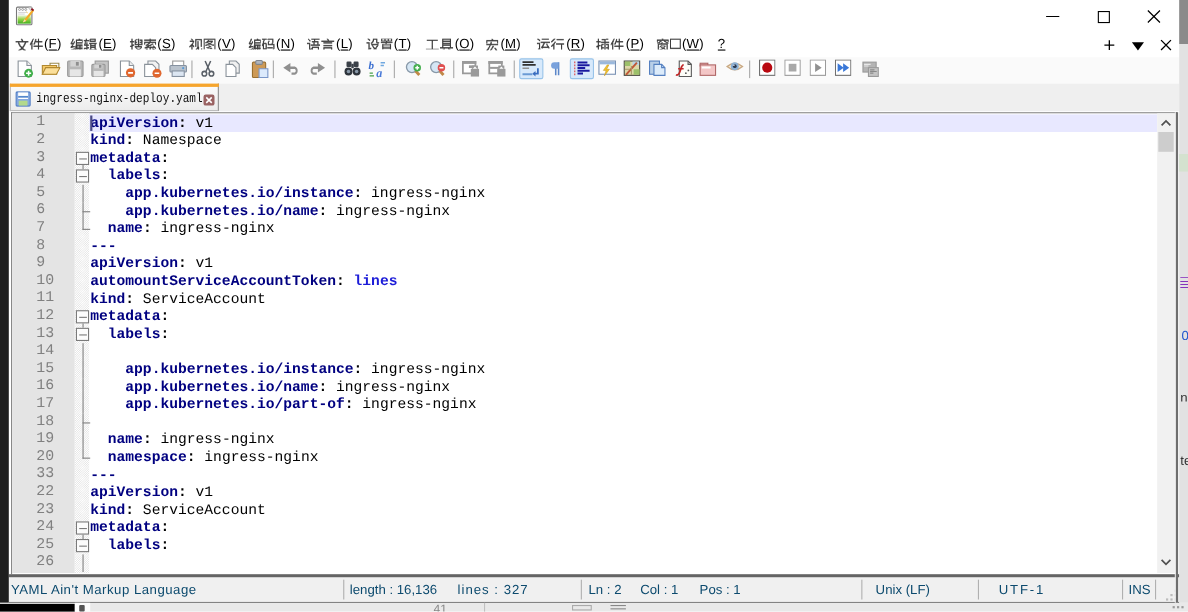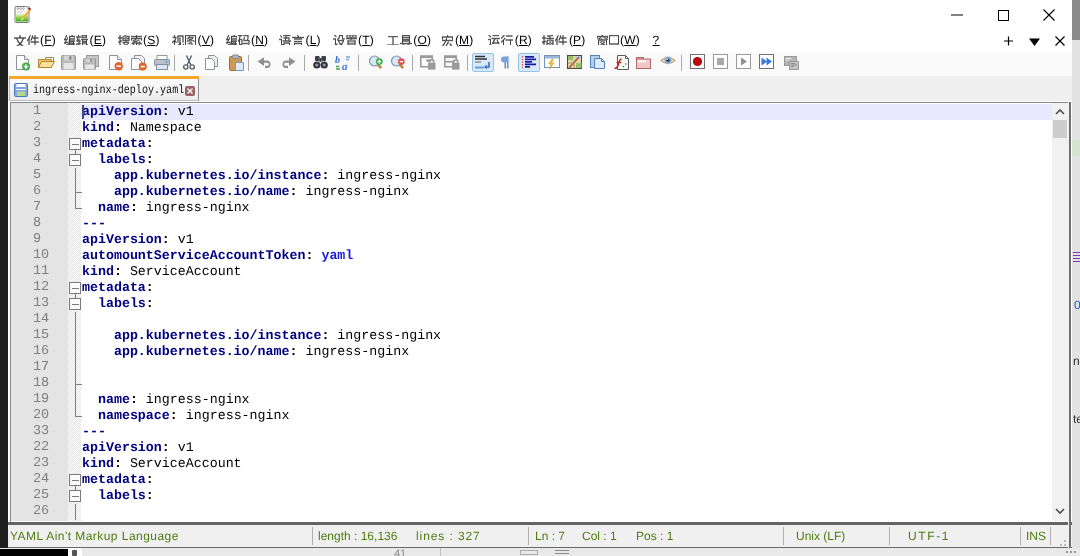--- a/index.html
+++ b/index.html
@@ -38,21 +38,21 @@
 .t { color:#1c1cd8; font-weight:bold; }
 .n { color:#ee8a54; font-weight:normal; }
 .no { position:absolute; left:33px; height:16px; line-height:16px;
   font-family:"Liberation Mono",monospace; font-size:13.5px; color:#808080; }
 .fb { position:absolute; left:69px; width:12px; height:12px; background:#fcfcfc;
   border:1px solid #7a7a7a; }
 .fd { position:absolute; left:71.5px; width:7px; height:1px; background:#7a7a7a; }
 .fv { position:absolute; left:74.5px; width:1px; background:#808080; }
 .fh { position:absolute; left:74.5px; width:7px; height:1px; background:#808080; }
 #statusbar { position:absolute; left:8px; top:525px; width:1064px; height:22px;
-  background:#f0f0f0; font-size:12px; color:#4d7c0f;text-align:right; }
+  background:#f0f0f0; font-size:12px; color:#0c4a6e;text-align:right; }
 .st { position:absolute; top:4px; white-space:pre; }
 .ssep { position:absolute; top:2px; width:1px; height:18px; background:#b0b0b0; }
 </style></head><body>
 <div id="stage">
   <svg class="abs" style="left:13px;top:5px" width="19" height="19" viewBox="0 0 19 19">
     <defs>
         <linearGradient id="npg" x1="0" y1="0" x2="0" y2="1">
       <stop offset="0" stop-color="#eef6e2"></stop>
           <stop offset="0.45" stop-color="#9ad54e"></stop>
           <stop offset="1" stop-color="#3fae1e"></stop>
@@ -461,26 +461,27 @@
     <div class="fh" style="top:416px"></div>
 <div class="ln" style="top:104px"><b class="k">apiVersion</b><b class="c">:</b>&nbsp;v1</div>
 <div class="ln" style="top:120px"><b class="k">kind</b><b class="c">:</b>&nbsp;Namespace</div>
 <div class="ln" style="top:136px"><b class="k">metadata</b><b class="c">:</b></div>
 <div class="ln" style="top:152px">&nbsp;&nbsp;<b class="k">labels</b><b class="c">:</b></div>
 <div class="ln" style="top:168px">&nbsp;&nbsp;&nbsp;&nbsp;<b class="k">app.kubernetes.io/instance</b><b class="c">:</b>&nbsp;ingress-nginx</div>
 <div class="ln" style="top:184px">&nbsp;&nbsp;&nbsp;&nbsp;<b class="k">app.kubernetes.io/name</b><b class="c">:</b>&nbsp;ingress-nginx</div>
 <div class="ln" style="top:200px">&nbsp;&nbsp;<b class="k">name</b><b class="c">:</b>&nbsp;ingress-nginx</div>
 <div class="ln" style="top:216px"><b class="k">---</b></div>
 <div class="ln" style="top:232px"><b class="k">apiVersion</b><b class="c">:</b>&nbsp;v1</div>
-<div class="ln" style="top:248px"><b class="k">automountServiceAccountToken</b><b class="c">:</b>&nbsp;<span class="t">yaml</span></div>
+<div class="ln" style="top:248px"><b class="k">automountServiceAccountToken</b><b class="c">:</b>&nbsp;<span class="t">lines</span></div>
 <div class="ln" style="top:264px"><b class="k">kind</b><b class="c">:</b>&nbsp;ServiceAccount</div>
 <div class="ln" style="top:280px"><b class="k">metadata</b><b class="c">:</b></div>
 <div class="ln" style="top:296px">&nbsp;&nbsp;<b class="k">labels</b><b class="c">:</b></div>
 <div class="ln" style="top:328px">&nbsp;&nbsp;&nbsp;&nbsp;<b class="k">app.kubernetes.io/instance</b><b class="c">:</b>&nbsp;ingress-nginx</div>
 <div class="ln" style="top:344px">&nbsp;&nbsp;&nbsp;&nbsp;<b class="k">app.kubernetes.io/name</b><b class="c">:</b>&nbsp;ingress-nginx</div>
+<div class="ln" style="top:360px">&nbsp;&nbsp;&nbsp;&nbsp;<b class="k">app.kubernetes.io/part-of</b><b class="c">:</b>&nbsp;ingress-nginx</div>
 <div class="ln" style="top:392px">&nbsp;&nbsp;<b class="k">name</b><b class="c">:</b>&nbsp;ingress-nginx</div>
 <div class="ln" style="top:408px">&nbsp;&nbsp;<b class="k">namespace</b><b class="c">:</b>&nbsp;ingress-nginx</div>
 <div class="ln" style="top:424px"><b class="k">---</b></div>
 <div class="ln" style="top:440px"><b class="k">apiVersion</b><b class="c">:</b>&nbsp;v1</div>
 <div class="ln" style="top:456px"><b class="k">kind</b><b class="c">:</b>&nbsp;ServiceAccount</div>
 <div class="ln" style="top:472px"><b class="k">metadata</b><b class="c">:</b></div>
 <div class="ln" style="top:488px">&nbsp;&nbsp;<b class="k">labels</b><b class="c">:</b></div>
 
   <div class="abs" style="left:82px;top:105px;width:2px;height:14px;background:#4a4a84"></div>
   <div class="abs" style="left:1052px;top:103px;width:16px;height:418px;background:#f1f1f1">
@@ -493,21 +494,21 @@
       </svg>
   </div>
   <div class="abs" style="left:8px;top:522px;width:1064px;height:3px;background:#646464"></div>
   <div class="abs" style="left:8px;top:547px;width:1064px;height:1.5px;background:#6a6a6a"></div>
   <div id="statusbar">
     <div class="st" style="left:2px;letter-spacing:0.45px">YAML Ain't Markup Language</div>
     <div class="ssep" style="left:304px"></div>
     <div class="st" style="left:310px">length : 16,136</div>
     <div class="st" style="left:408px;letter-spacing:0.9px">lines : 327</div>
     <div class="ssep" style="left:520px"></div>
-    <div class="st" style="left:527px">Ln : 7</div>
+    <div class="st" style="left:527px">Ln : 2</div>
     <div class="st" style="left:574px">Col : 1</div>
     <div class="st" style="left:628px">Pos : 1</div>
     <div class="ssep" style="left:775px"></div>
     <div class="st" style="left:788px">Unix (LF)</div>
     <div class="ssep" style="left:881px"></div>
     <div class="st" style="left:900px;letter-spacing:1.6px">UTF-1</div>
     <div class="ssep" style="left:1012px"></div>
     <div class="st" style="left:1018px">INS</div>
     <div class="ssep" style="left:1042px"></div>
     <svg class="abs" style="left:1052px;top:11px" width="12" height="11">

